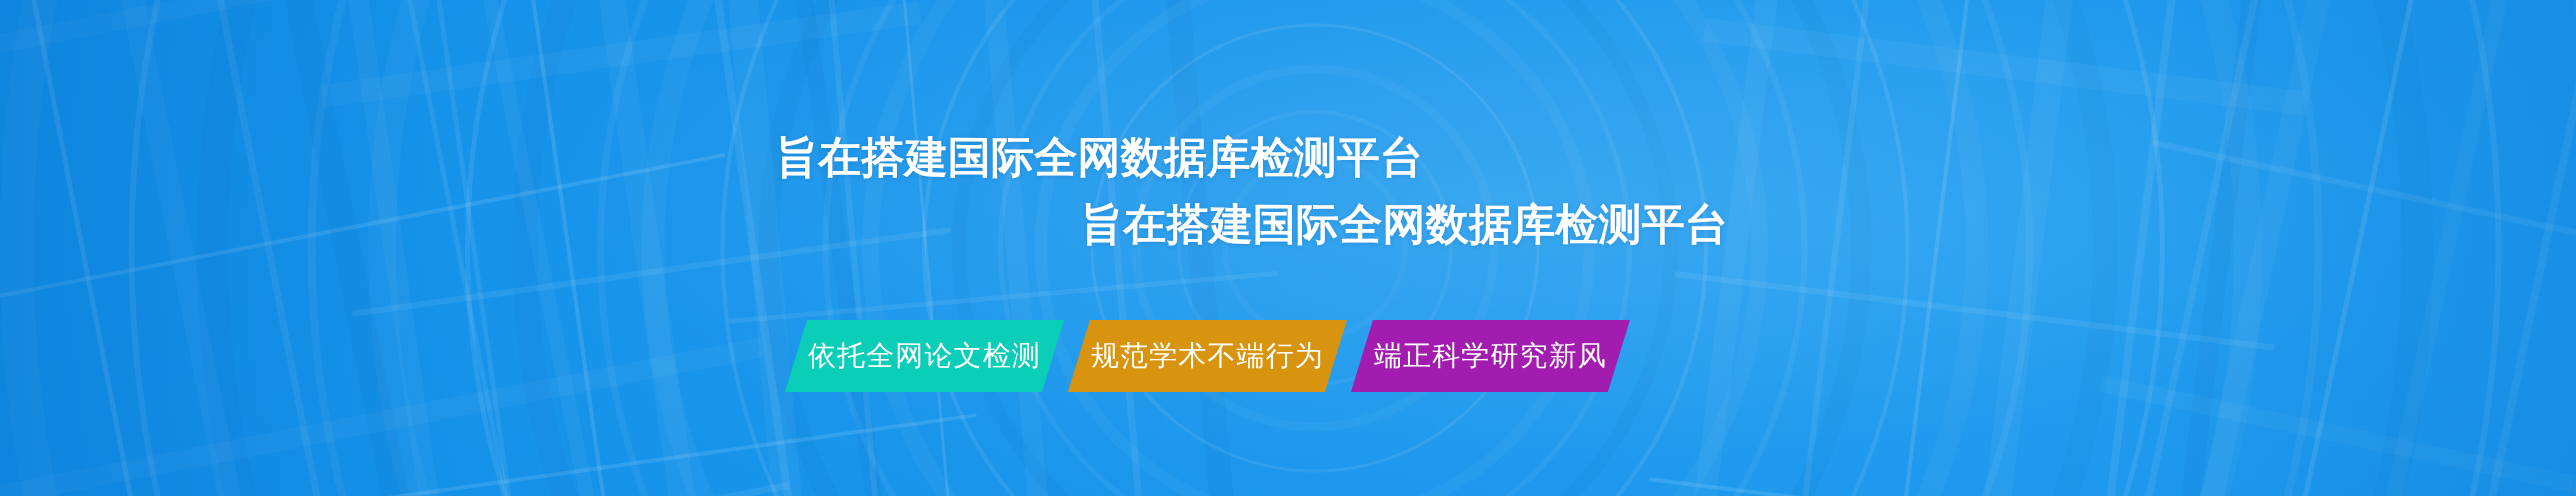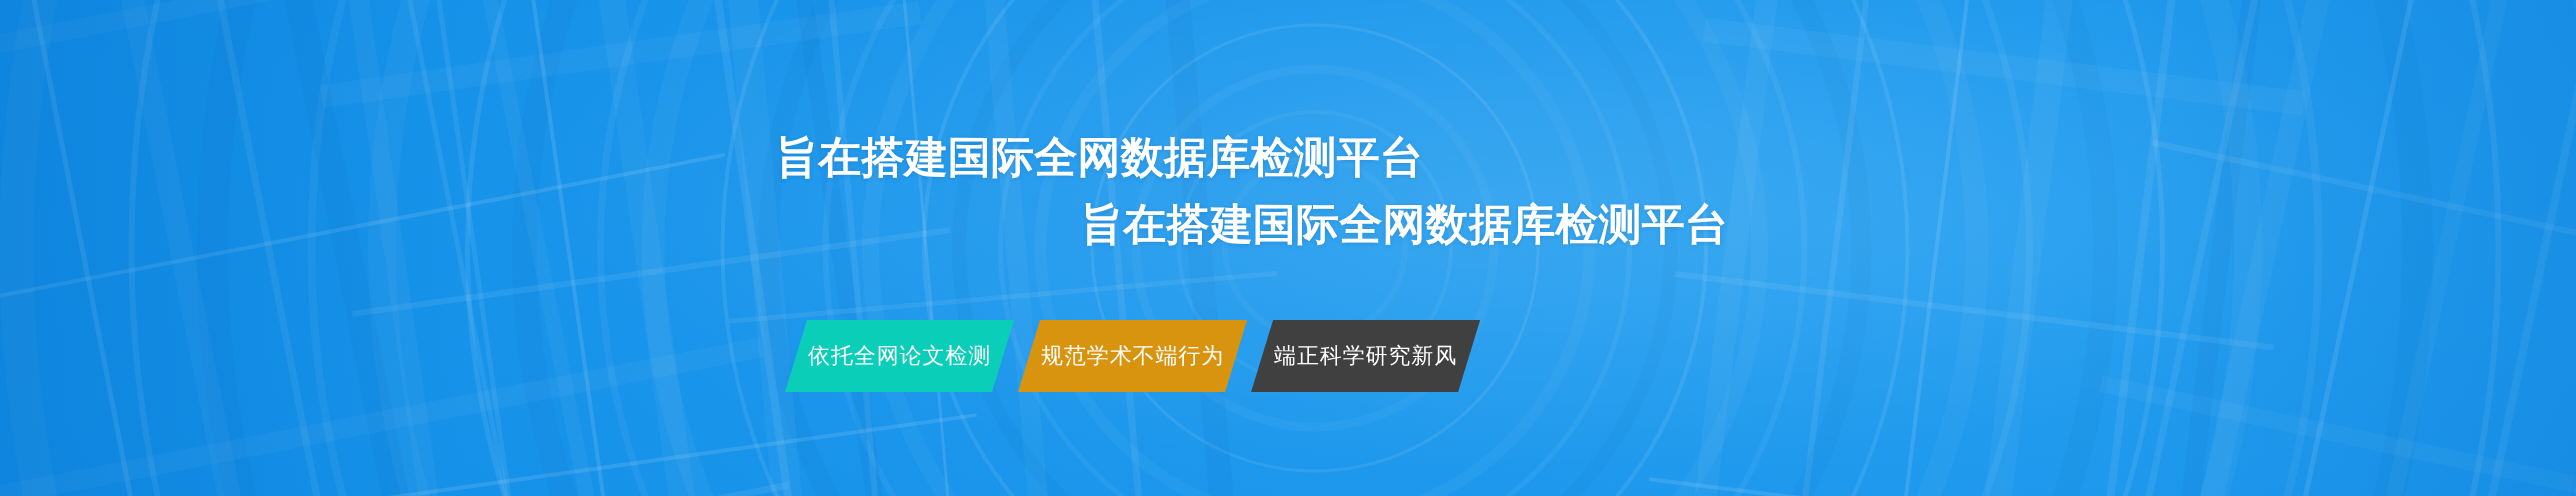--- a/index.html
+++ b/index.html
@@ -87,31 +87,31 @@
     display:flex;
     align-items:stretch;
   }
   .tag{
     position:relative;
     height:72px;
     display:flex;
     align-items:center;
     justify-content:center;
     color:#ffffff;
-    font-size:22px;
+    font-size:28px;
     letter-spacing:0.04em;
     white-space:nowrap;
     clip-path:polygon(22px 0, 100% 0, calc(100% - 22px) 100%, 0 100%);
     padding:0 23px;
     box-sizing:border-box;
   }
   .tag .lbl{position:relative;z-index:2;}
   .tag-1{background:#0bceb8;margin-right:4px;}
   .tag-2{background:#d9940f;margin-right:4px;font-family:Liberation Serif, serif;}
-  .tag-3{background:#404040;}
+  .tag-3{background:#a21caf;}
 </style>
 </head>
 <body>
 
 <div id="banner">
 
   <div class="bg-base"></div>
 
   <div class="rings">
     <div class="ring thin" style="width:174px;height:174px;border-width:6.7px;"></div>

